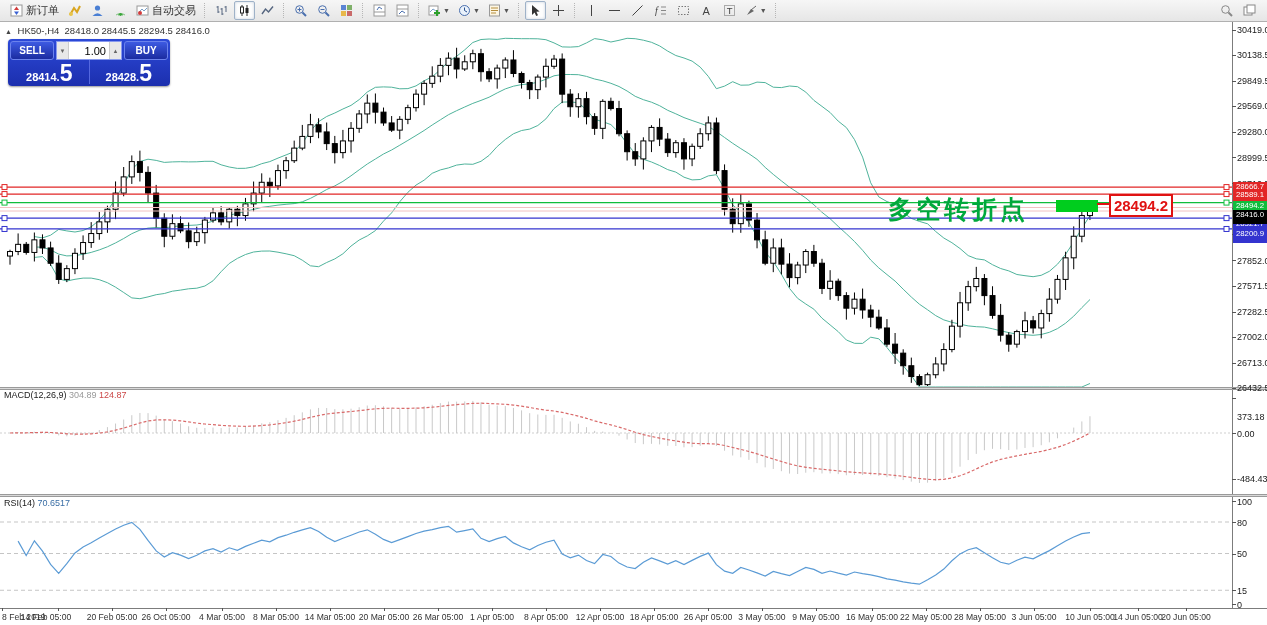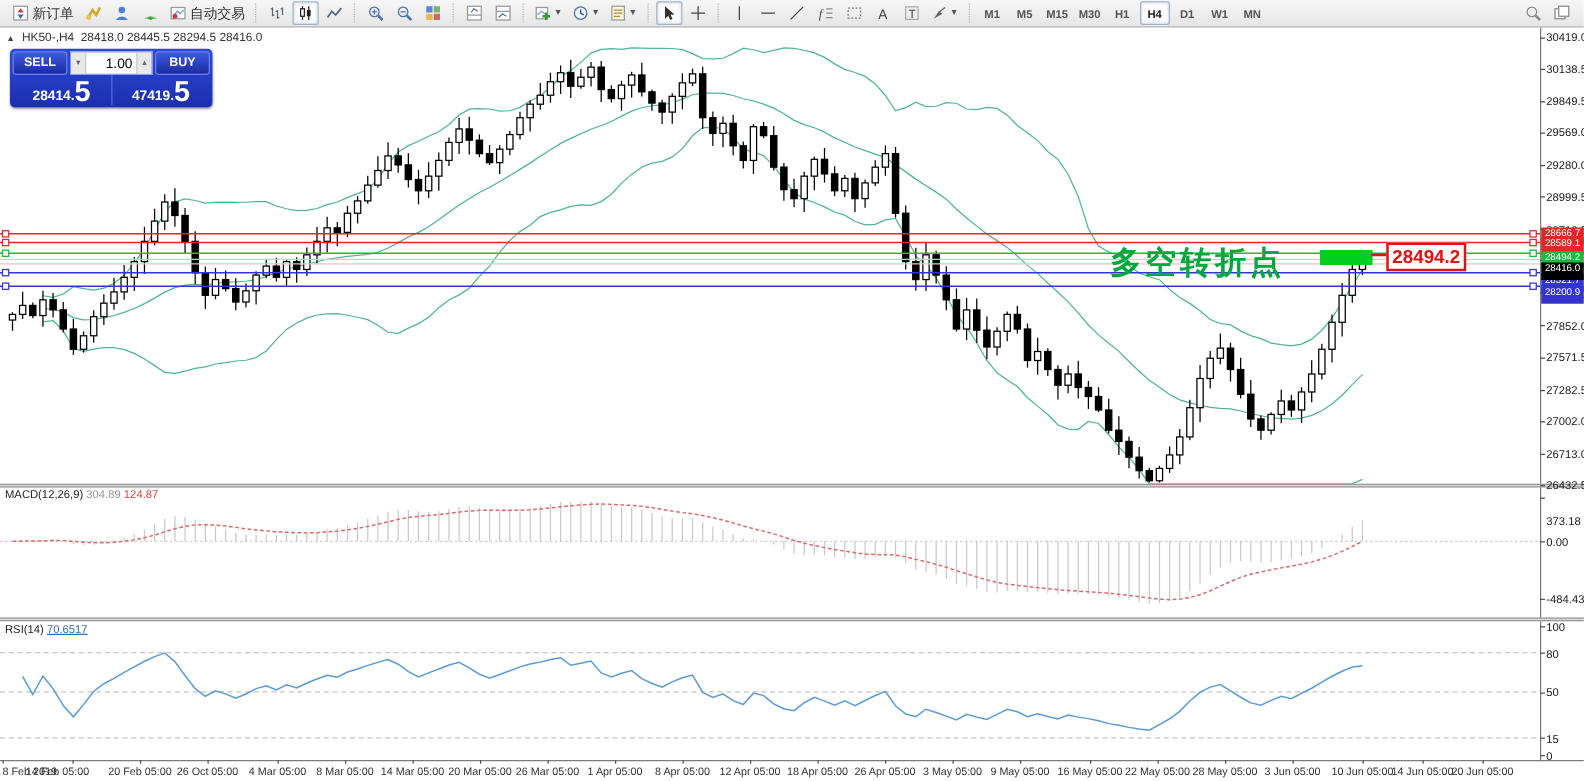--- a/index.html
+++ b/index.html
@@ -55,21 +55,21 @@
   .tp-price .big{font-size:23px;line-height:20px;font-weight:bold;}
   .tp-div{width:1px;background:#5468e0;}
   
   .anno-text{position:absolute;left:888px;top:193px;font:bold 25px "Liberation Sans",sans-serif;
     color:#00a83c;letter-spacing:3px;z-index:9;}
   .anno-rect{position:absolute;left:1056px;top:200px;width:42px;height:12px;background:#00cd1e;z-index:9;}
   .anno-line{position:absolute;left:1097px;top:203px;width:12px;height:2px;background:#e01212;z-index:9;}
   .anno-flag{position:absolute;left:1109px;top:194px;width:60px;height:19px;border:2px solid #e01212;
     background:#fff;color:#e01212;font:bold 15px "Liberation Sans",sans-serif;text-align:center;
     line-height:19px;z-index:9;}
-  .macd-val{color:#999;} .macd-sig{color:#cc4848;} .rsi-val{color:#3a6ea5;text-decoration:underline;}
+  .macd-val{color:#999;} .macd-sig{color:#cc4848;} .rsi-val{color:#3a6ea5;}
 </style>
 </head>
 <body>
 
 <div class="toolbar">
   <span class="tbtn">
     <span>
         <svg width="13" height="13" viewBox="0 0 13 13">
           <rect x="1" y="1" width="11" height="11" fill="#fff" stroke="#999"></rect>
           <path d="M4 6 L6.5 2.5 L9 6 Z" fill="#d23b3b"></path>
@@ -300,21 +300,20 @@
   <span class="tbtn">
     <span>
         <svg width="13" height="13" viewBox="0 0 13 13">
           <path d="M2 11 L9 7 L6 5 Z" fill="#666"></path>
           <line x1="6" y1="6" x2="11" y2="2" stroke="#666"></line>
         </svg>
       </span>
     <span class="caret">▼</span>
   </span>
   <span class="sep"></span>
-  <span id="tf-group"><span class="tbtn tf">M1</span><span class="tbtn tf">M5</span><span class="tbtn tf">M15</span><span class="tbtn tf">M30</span><span class="tbtn tf">H1</span><span class="tbtn tf active">H4</span><span class="tbtn tf">D1</span><span class="tbtn tf">W1</span><span class="tbtn tf">MN</span></span>
   <span class="spacer"></span>
   <span class="tbtn">
     <span>
         <svg width="13" height="13" viewBox="0 0 13 13">
           <circle cx="5.5" cy="5.5" r="3.8" stroke="#888" fill="none"></circle>
           <line x1="8.5" y1="8.5" x2="12" y2="12" stroke="#888" stroke-width="2"></line>
         </svg>
       </span>
   </span>
   <span class="tbtn">
@@ -787,21 +786,21 @@
     </div>
     <div class="tp-btn">BUY</div>
   </div>
   <div class="tp-prices">
     <div class="tp-price">
       <span>28414.</span>
         <span class="big">5</span>
     </div>
     <div class="tp-div"></div>
     <div class="tp-price">
-      <span>47419.</span>
+      <span>28428.</span>
         <span class="big">5</span>
     </div>
   </div>
 </div>
 
 <div class="anno-text">多空转折点</div>
 <div class="anno-rect"></div>
 <div class="anno-line"></div>
 <div class="anno-flag">28494.2</div>
 

